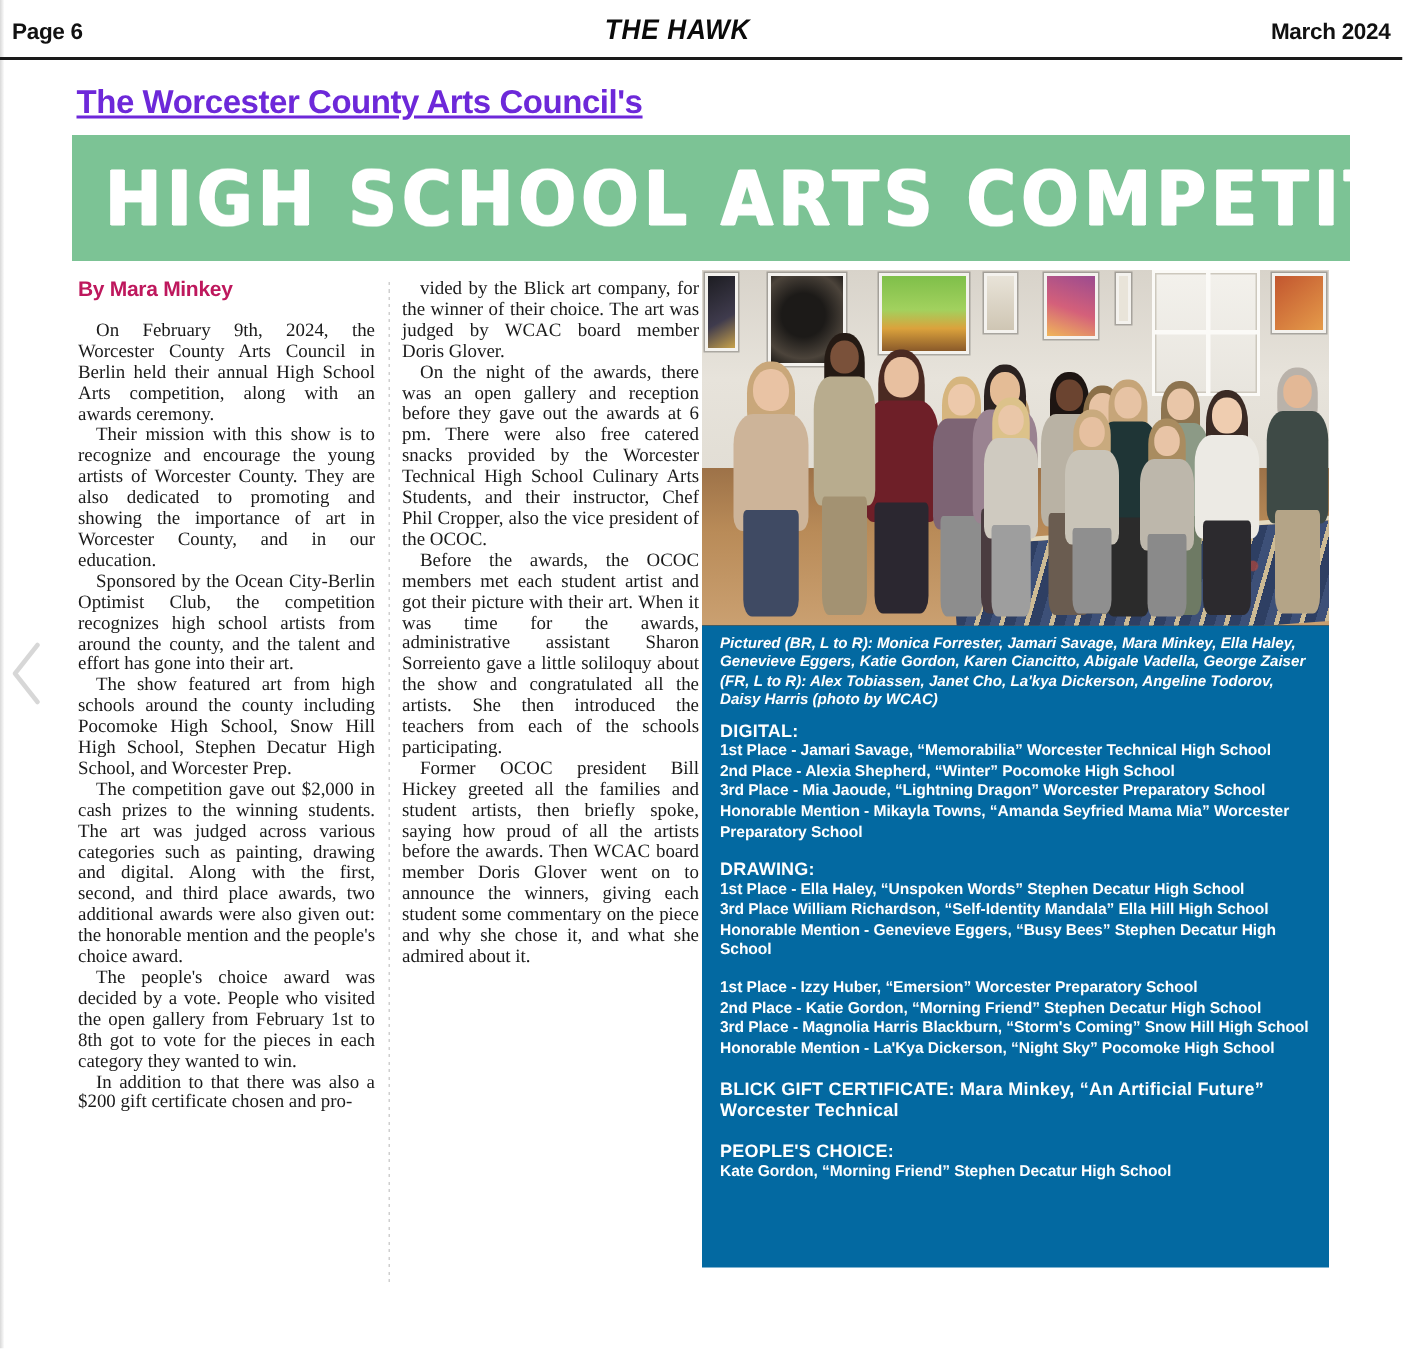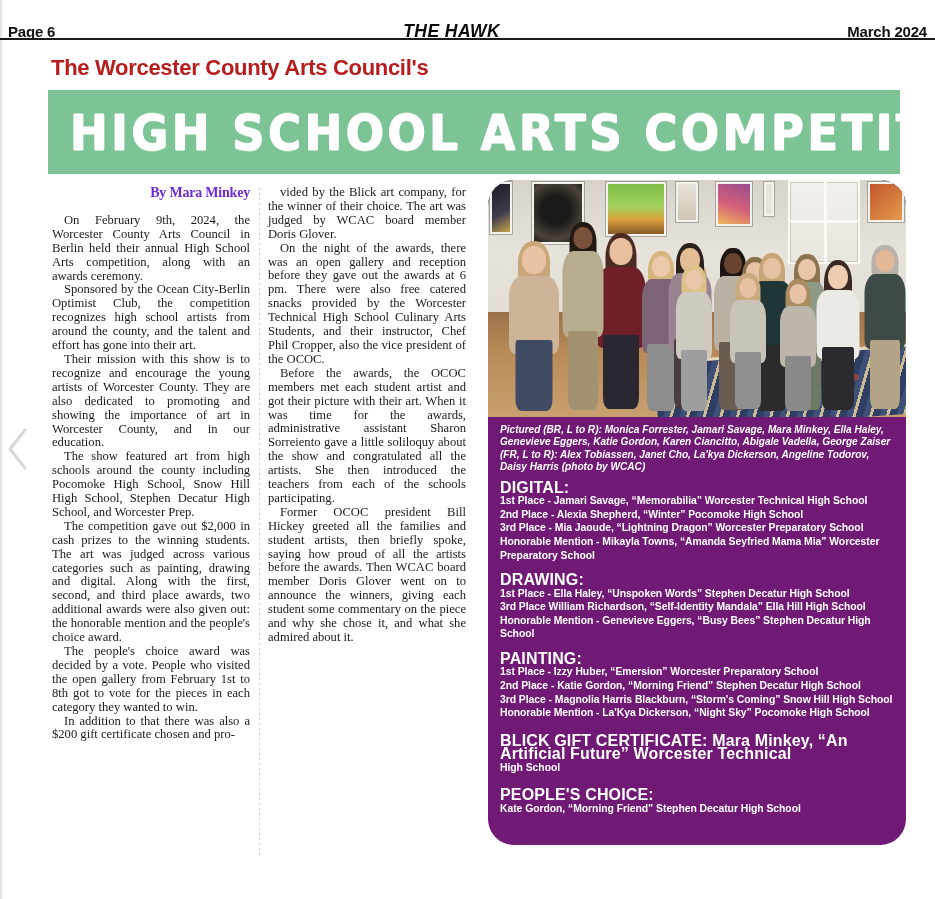--- a/index.html
+++ b/index.html
@@ -14,21 +14,21 @@
   #page {
     position: relative;
     width: 935px;
     height: 899px;
     background: #ffffff;
   }
 
   
   .masthead {
     position: absolute;
-    left: 0; top: 12px;
+    left: 0; top: 2px;
     width: 935px; height: 38px;
     display: flex;
     align-items: center;
     justify-content: space-between;
     padding: 0 8px 0 8px;
     font-family: "Liberation Sans", sans-serif;
   }
   .masthead .page-num,
   .masthead .issue-date {
     font-size: 15px;
@@ -54,23 +54,24 @@
     background: #1a1a1a;
   }
 
   
   .kicker {
     position: absolute;
     left: 51px; top: 55px;
     font-family: "Liberation Sans", sans-serif;
     font-size: 22px;
     font-weight: bold;
-    color: #b91c1c;
+    color: #6d28d9;
     letter-spacing: -0.3px;
     white-space: nowrap;
+    text-decoration: underline;
   }
 
   
   .banner {
     position: absolute;
     left: 48px; top: 90px;
     width: 852px; height: 84px;
     background: #7cc395;
     display: flex;
     align-items: center;
@@ -100,45 +101,44 @@
     line-height: 13.9px;
     color: #1a1a1a;
     text-align: justify;
     -webkit-hyphens: none;
     hyphens: none;
   }
   .col-1 { left: 52px; }
   .col-2 { left: 268px; }
   .col p { margin: 0; text-indent: 12px; }
   .byline {
-    font-family: Liberation Serif, serif;
+    font-family: Liberation Sans, sans-serif;
     font-size: 14px;
     font-weight: bold;
-    color: #6d28d9;
-    text-align: right;
+    color: #be185d;
+    text-align: left;
     text-indent: 0 !important;
     margin-bottom: 14px !important;
     letter-spacing: -0.2px;
   }
   .col-divider {
     position: absolute;
     left: 259px; top: 188px;
     width: 1px; height: 668px;
     background: repeating-linear-gradient(
         to bottom, #cfcfcf 0px, #cfcfcf 2px, transparent 2px, transparent 5px);
   }
 
   
   .panel {
     position: absolute;
-    left: 488px; top: 180px;
+    left: 468px; top: 180px;
     width: 418px; height: 665px;
-    background: #701a75;
+    background: #0369a1;
     overflow: hidden;
-    border-radius: 26px;
   }
 
   .photo {
     position: relative;
     width: 418px; height: 237px;
     overflow: hidden;
     background: #2a2622;
   }
   .photo-wall {
     position: absolute; left: 0; top: 0;
@@ -215,21 +215,21 @@
     font-weight: 600;
   }
 
   .awards {
     padding: 4px 12px 0 12px;
     font-family: "Liberation Sans", sans-serif;
     color: #ffffff;
   }
   .award-group { margin-bottom: 11px; }
   .award-head {
-    font-size: 16px;
+    font-size: 12px;
     font-weight: bold;
     letter-spacing: 0.15px;
     line-height: 13.5px;
   }
   .award-line {
     font-size: 10.4px;
     font-weight: bold;
     line-height: 13.6px;
     letter-spacing: -0.05px;
   }
@@ -266,22 +266,22 @@
   <div class="banner">
     <div class="banner-title">HIGH SCHOOL ARTS COMPETITION</div>
   </div>
 
   <div class="col-divider"></div>
 
   <div class="col col-1">
     <p class="byline">By Mara Minkey</p>
     <div>
         <p>On February 9th, 2024, the Worcester County Arts Council in Berlin held their annual High School Arts competition, along with an awards ceremony.</p>
+        <p>Their mission with this show is to recognize and encourage the young artists of Worcester County. They are also dedicated to promoting and showing the importance of art in Worcester County, and in our education.</p>
         <p>Sponsored by the Ocean City-Berlin Optimist Club, the competition recognizes high school artists from around the county, and the talent and effort has gone into their art.</p>
-        <p>Their mission with this show is to recognize and encourage the young artists of Worcester County. They are also dedicated to promoting and showing the importance of art in Worcester County, and in our education.</p>
         <p>The show featured art from high schools around the county including Pocomoke High School, Snow Hill High School, Stephen Decatur High School, and Worcester Prep.</p>
         <p>The competition gave out $2,000 in cash prizes to the winning students. The art was judged across various categories such as painting, drawing and digital. Along with the first, second, and third place awards, two additional awards were also given out: the honorable mention and the people's choice award.</p>
         <p>The people's choice award was decided by a vote. People who visited the open gallery from February 1st to 8th got to vote for the pieces in each category they wanted to win.</p>
         <p>In addition to that there was also a $200 gift certificate chosen and pro-</p>
       </div>
   </div>
 
   <div class="col col-2">
     <div>
         <p>vided by the Blick art company, for the winner of their choice. The art was judged by WCAC board member Doris Glover.</p>
@@ -412,29 +412,27 @@
           <div class="award-line">3rd Place - Mia Jaoude, “Lightning Dragon” Worcester Preparatory School</div>
           <div class="award-line">Honorable Mention - Mikayla Towns, “Amanda Seyfried Mama Mia” Worcester Preparatory School</div>
         </div>
         <div class="award-group">
           <div class="award-head">DRAWING:</div>
           <div class="award-line">1st Place - Ella Haley, “Unspoken Words” Stephen Decatur High School</div>
           <div class="award-line">3rd Place William Richardson, “Self-Identity Mandala” Ella Hill High School</div>
           <div class="award-line">Honorable Mention - Genevieve Eggers, “Busy Bees” Stephen Decatur High School</div>
         </div>
         <div class="award-group">
-          <div class="award-head">PAINTING:</div>
           <div class="award-line">1st Place - Izzy Huber, “Emersion” Worcester Preparatory School</div>
           <div class="award-line">2nd Place - Katie Gordon, “Morning Friend” Stephen Decatur High School</div>
           <div class="award-line">3rd Place - Magnolia Harris Blackburn, “Storm's Coming” Snow Hill High School</div>
           <div class="award-line">Honorable Mention - La'Kya Dickerson, “Night Sky” Pocomoke High School</div>
         </div>
         <div class="award-group spaced">
           <div class="award-head">BLICK GIFT CERTIFICATE: Mara Minkey, “An Artificial Future” Worcester Technical</div>
-          <div class="award-line">High School</div>
         </div>
         <div class="award-group spaced">
           <div class="award-head">PEOPLE'S CHOICE:</div>
           <div class="award-line">Kate Gordon, “Morning Friend” Stephen Decatur High School</div>
         </div>
       </div>
   </div>
 
   <div class="nav-prev">
     <svg viewBox="0 0 28 46" width="28" height="46">

